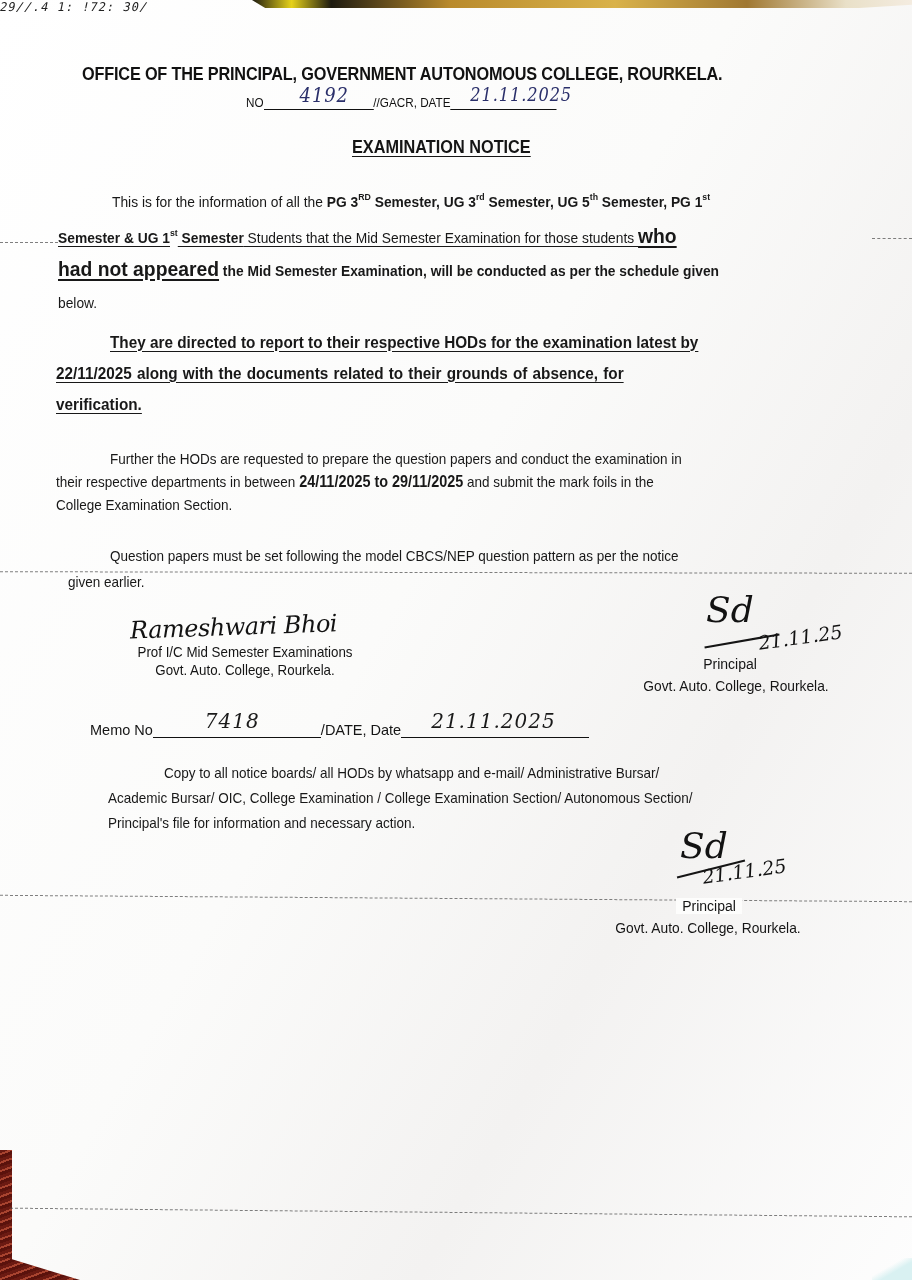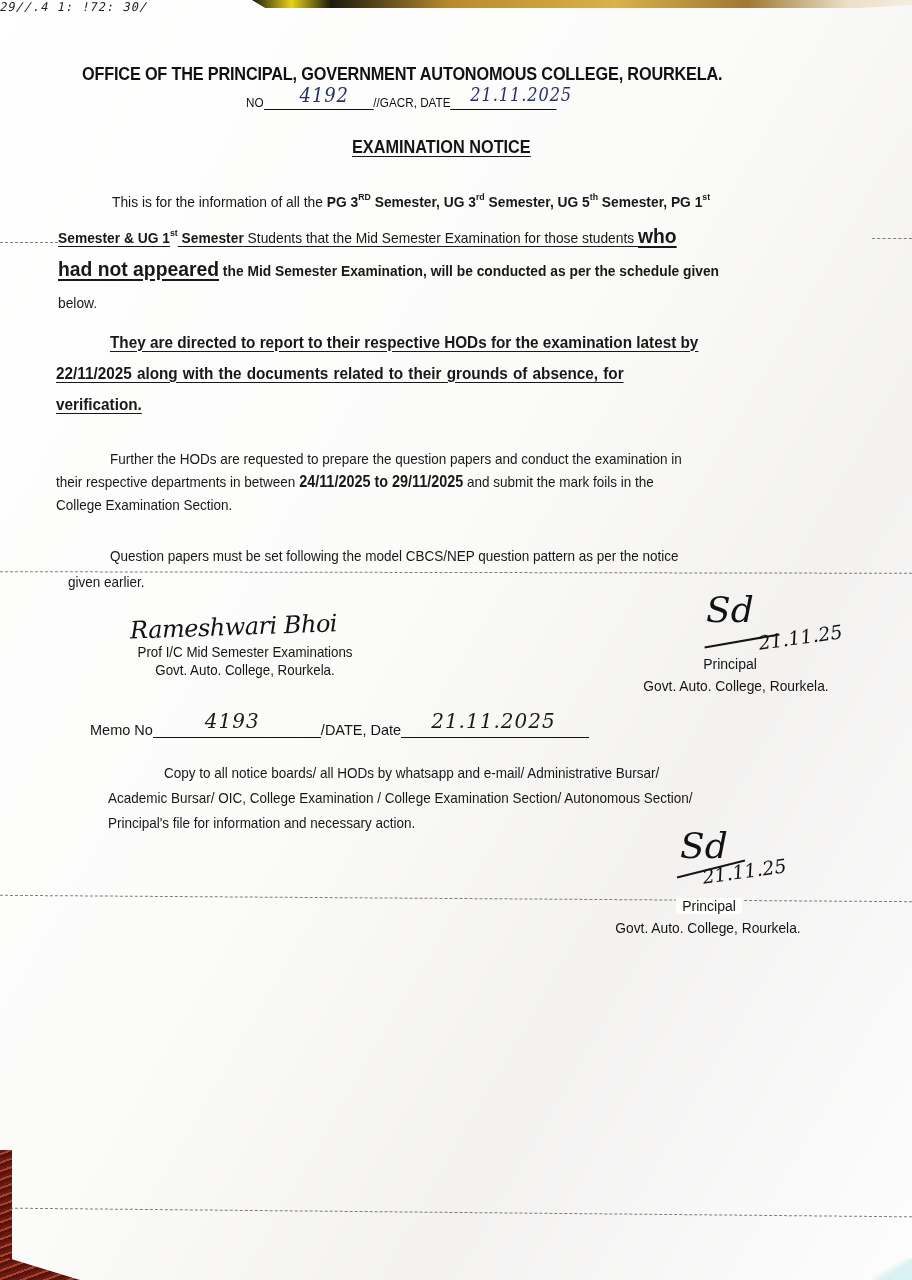--- a/index.html
+++ b/index.html
@@ -176,21 +176,21 @@
     <div class="initials" style="left:706px; top:592px;">Sd</div>
     <div class="sig-stroke" style="left:704px; top:640px; width:76px;"></div>
     <div class="sig-date" style="left:758px; top:626px;">21.11.25</div>
     <div class="sig-block" style="left:700px; top:656px; width:60px; font-size:14px;">Principal</div>
     <div class="sig-block" style="left:620px; top:678px; width:232px; transform: scaleX(0.95);">Govt. Auto. College, Rourkela.</div>
   </div>
 
   <div class="memo-line">
     <span>Memo No</span>
     <span class="blank" style="width:168px;">
-      <span class="handwritten black" style="position:absolute; left:52px; top:-8px;">4193</span>
+      <span class="handwritten black" style="position:absolute; left:52px; top:-8px;">7418</span>
     </span>
     <span>/DATE, Date</span>
     <span class="blank" style="width:188px;">
       <span class="handwritten black" style="position:absolute; left:30px; top:-8px;">21.11.2025</span>
     </span>
   </div>
 
   <div class="para" style="top:760px; left:108px; width:766px;">
     <div class="line" style="left:56px; top:0px; transform: scaleX(0.9);">Copy to all notice boards/ all HODs by whatsapp and e-mail/ Administrative Bursar/</div>
     <div class="line" style="left:0px; top:25px; transform: scaleX(0.9);">Academic Bursar/ OIC, College Examination / College Examination Section/ Autonomous Section/</div>

